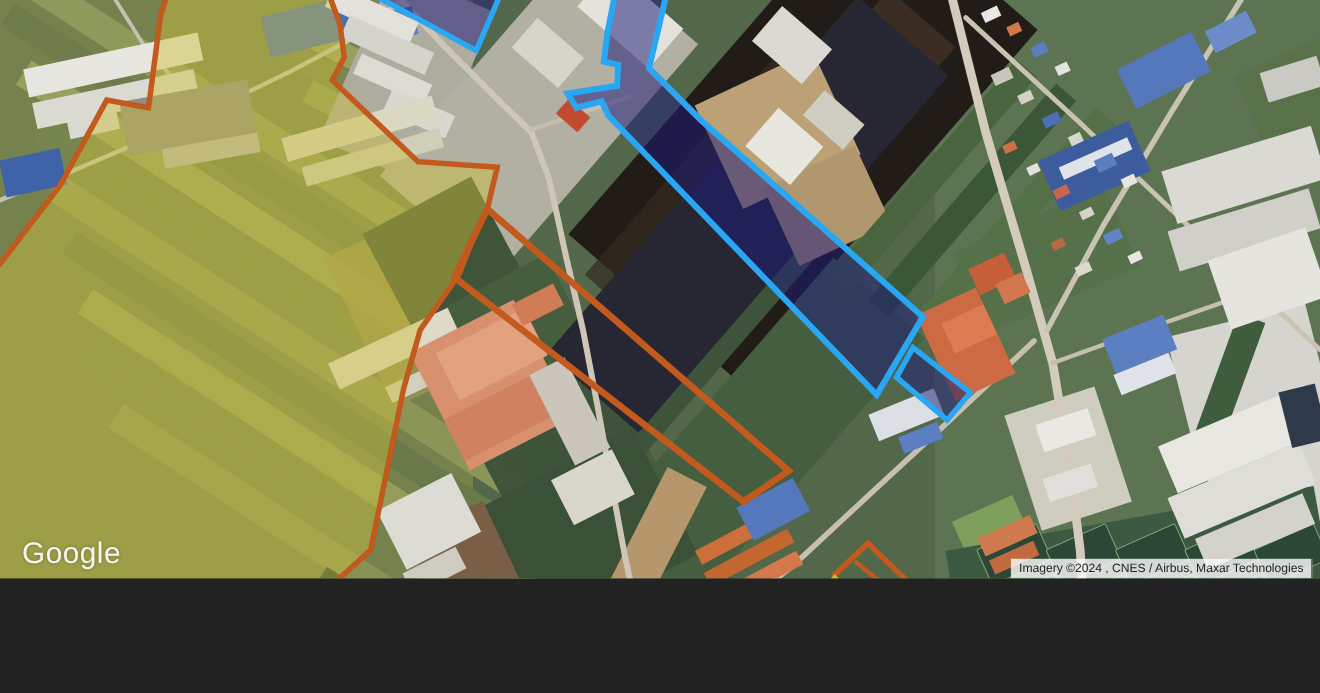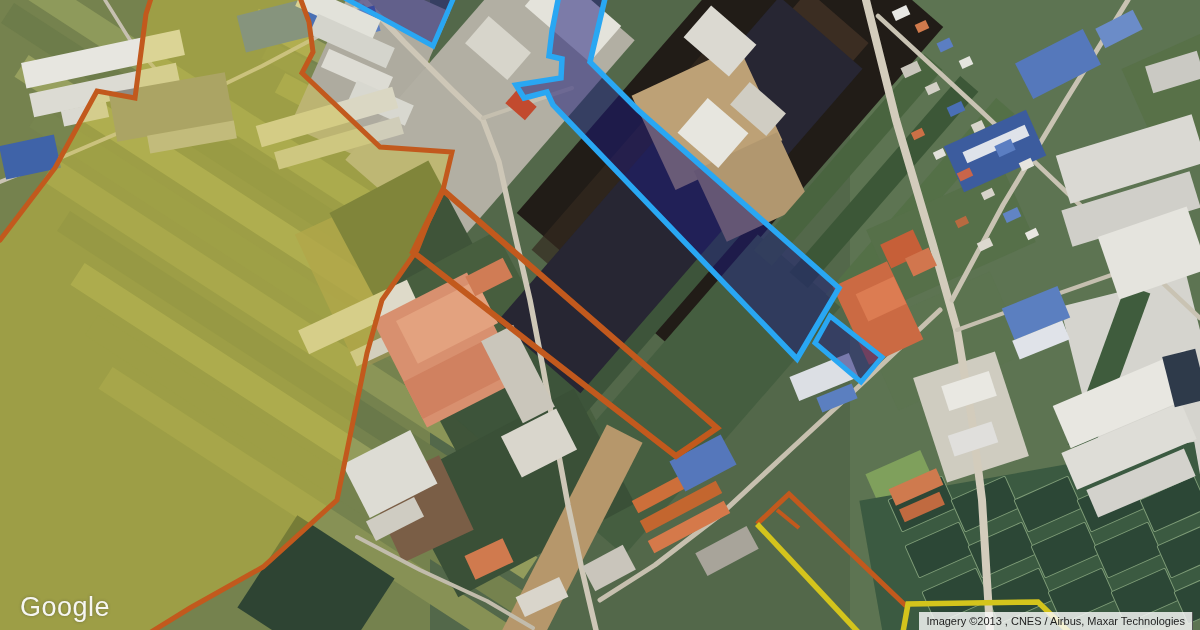--- a/index.html
+++ b/index.html
@@ -1,16 +1,16 @@
 <!DOCTYPE html>
 <html><head>
 <meta charset="utf-8">
 <style>
   html,body{margin:0;padding:0;background:#222;}
-  .stage{position:relative;width:1200px;height:630px;overflow:hidden;
+  .stage{position:relative;width:1200px;height:526px;overflow:hidden;
          background:#5b6c4a;font-family:"Liberation Sans",sans-serif;cursor:grab;}
   .layer{position:absolute;inset:0;width:1200px;height:630px;}
   .terrain-patch{position:absolute;}
   svg.layer{pointer-events:none;}
   svg.layer .feature{pointer-events:auto;}
   .google-logo{position:absolute;left:20px;bottom:7px;font-size:27px;font-weight:500;
                letter-spacing:.5px;color:rgba(255,255,255,.93);
                text-shadow:0 0 3px rgba(60,60,60,.45);user-select:none;}
   .attribution{position:absolute;right:7px;bottom:0;height:18px;line-height:18px;
                padding:0 7px;background:rgba(250,250,250,.82);color:#222;
@@ -180,15 +180,15 @@
       <polygon class="feature" points="330,-10 433,46 457,-10" fill="rgba(28,26,120,0.52)" stroke="#29a7f3" stroke-width="5" stroke-linejoin="miter"></polygon>
       <polygon class="feature" points="560,-10 552,31 549,56 562,59 561,78 516,85 524,98 547,92 553,105 797,359 839,288 638,110 590,62 607,-10" fill="rgba(28,26,120,0.52)" stroke="#29a7f3" stroke-width="5.5" stroke-linejoin="miter"></polygon>
       <polygon class="feature" points="830,316 882,357 861,382 815,343" fill="rgba(28,26,120,0.52)" stroke="#29a7f3" stroke-width="5" stroke-linejoin="miter"></polygon>
       <polyline class="feature" points="757,524 789,494 906,606" fill="none" stroke="#c2591d" stroke-width="5" stroke-linejoin="miter"></polyline>
       <polyline class="feature" points="777,510 799,528" fill="none" stroke="#c2591d" stroke-width="4" stroke-linejoin="miter"></polyline>
       <polyline class="feature" points="757,524 858,632" fill="none" stroke="#d4c41c" stroke-width="5.5" stroke-linejoin="miter"></polyline>
       <polyline class="feature" points="903,632 908,604 1038,602 1069,632" fill="none" stroke="#d4c41c" stroke-width="5.5" stroke-linejoin="miter"></polyline>
     </svg>
   <div class="google-logo">Google</div>
   <div class="attribution">
-    <span>Imagery ©2013 , CNES / Airbus, Maxar Technologies</span>
+    <span>Imagery ©2024 , CNES / Airbus, Maxar Technologies</span>
   </div>
 </div>
 
 </body></html>

